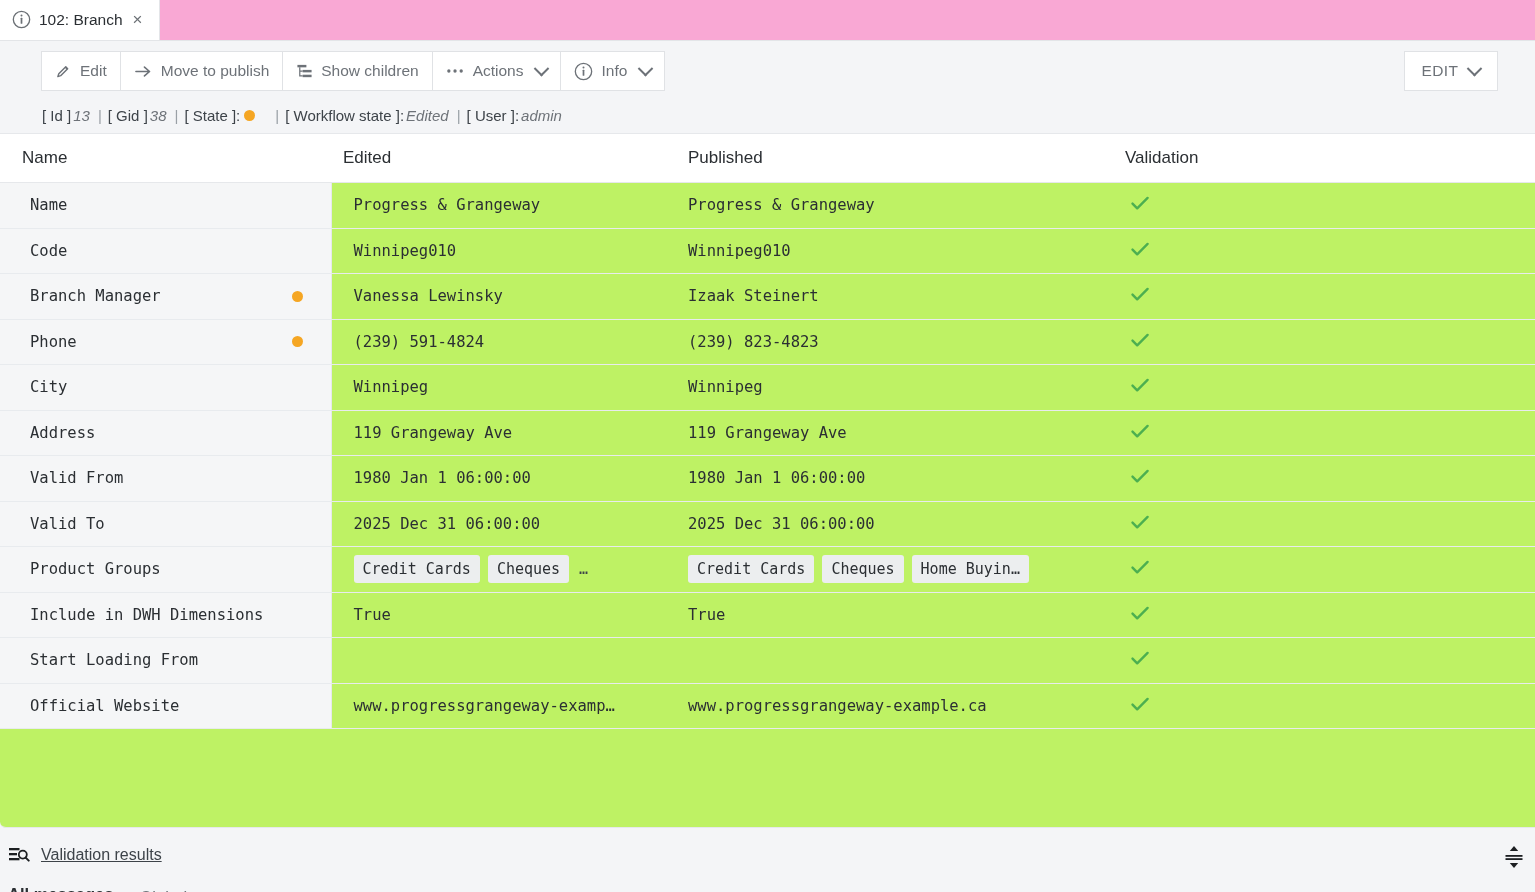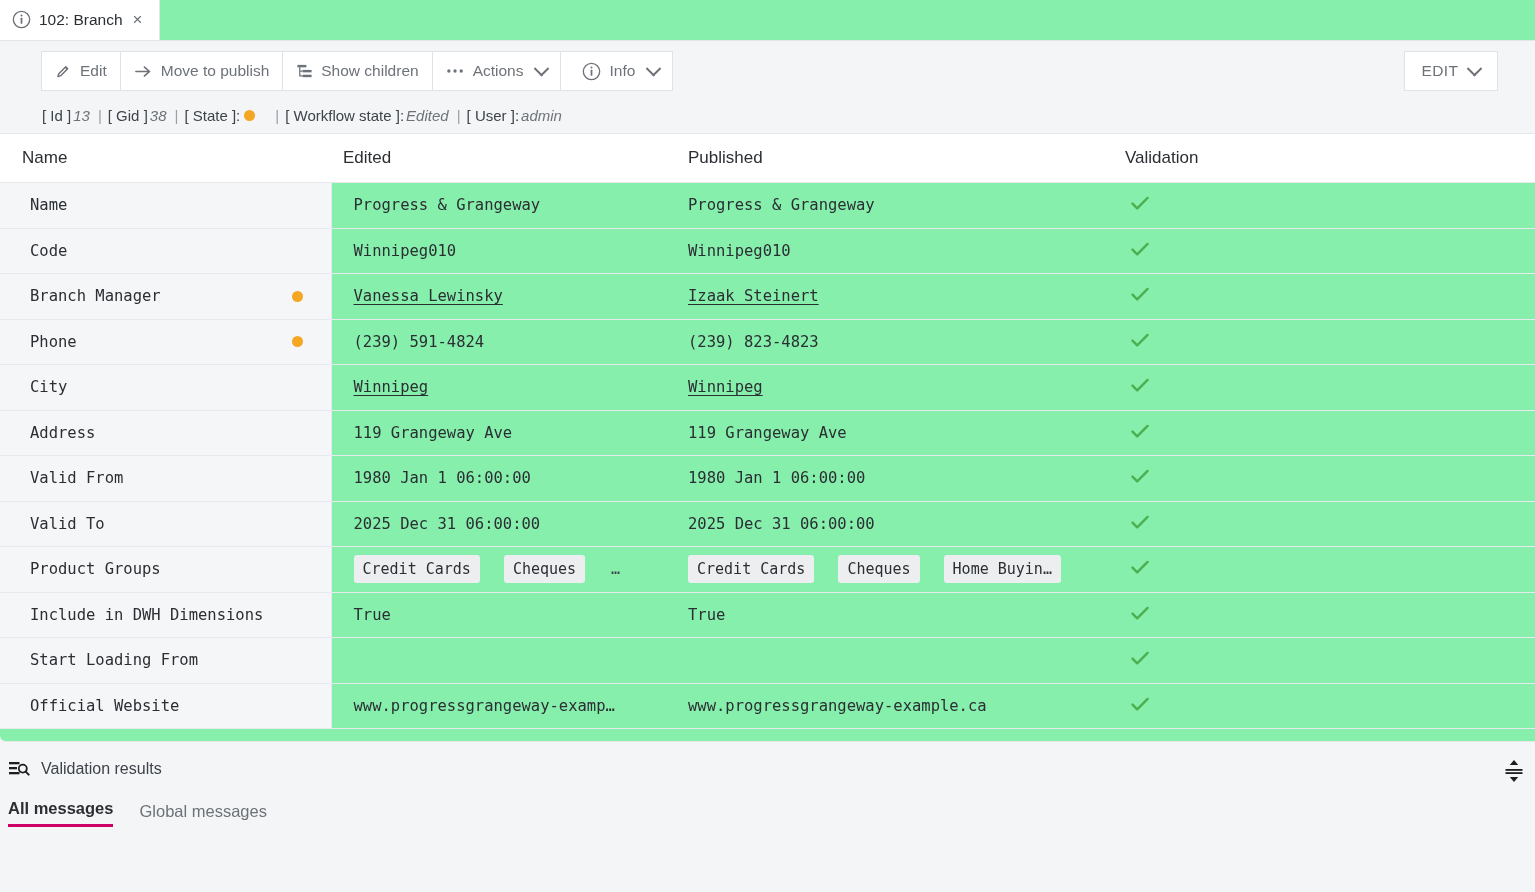--- a/index.html
+++ b/index.html
@@ -7,21 +7,21 @@
     margin: 0; padding: 0;
     width: 1535px; height: 892px;
     background: #f4f5f7;
     font-family: "Liberation Sans", sans-serif;
     overflow: hidden;
   }
 
   
   .tabstrip {
     height: 41px;
-    background: #86efac;
+    background: #f9a8d4;
     display: flex;
     align-items: flex-end;
     border-bottom: 1px solid #e3e5e8;
     position: relative;
   }
   .tab {
     height: 41px;
     background: #ffffff;
     display: flex;
     align-items: center;
@@ -70,21 +70,21 @@
     display: flex;
     align-items: center;
     gap: 8px;
     padding: 0 13px;
     border-right: 1px solid #e0e2e5;
     font-size: 15.5px;
     color: #6d7278;
     cursor: pointer;
     white-space: nowrap;
   }
-  .tb-btn:last-child { border-right: none; margin-left: 8px; }
+  .tb-btn:last-child { border-right: none; }
   .tb-ico {
     display: inline-flex;
     align-items: center;
     justify-content: center;
     color: #6d7278;
   }
   .chev {
     display: inline-block;
     width: 11px; height: 11px;
     border-right: 2.2px solid #6d7278;
@@ -129,26 +129,26 @@
     display: inline-block;
     width: 11px; height: 11px;
     border-radius: 50%;
     background: #f5a623;
     margin: 0 4px;
     vertical-align: middle;
   }
 
   
   .panel {
-    background: #86efac;
+    background: #bef264;
     border: 1px solid #e6e8eb;
     border-left: none;
     border-right: none;
     border-bottom-left-radius: 6px;
-    height: 609px;
+    height: 695px;
     overflow: hidden;
     position: relative;
   }
   table.grid {
     width: 100%;
     border-collapse: collapse;
     table-layout: fixed;
   }
   table.grid col.c-name  { width: 331px; }
   table.grid col.c-edit  { width: 343px; }
@@ -202,25 +202,24 @@
     font-family: "DejaVu Sans Mono", monospace;
     font-size: 15px;
     color: #2b2f33;
     padding-left: 22px;
     white-space: nowrap;
     overflow: hidden;
   }
   .cell-val.pub { padding-left: 14px; }
   .lnk {
     color: #2b2f33;
-    text-decoration: underline;
     text-underline-offset: 3px;
     cursor: pointer;
   }
-  .chips { display: flex; align-items: center; gap: 24px; }
+  .chips { display: flex; align-items: center; gap: 8px; }
   .chip {
     background: #eceeef;
     border-radius: 3px;
     padding: 5px 9px;
     font-family: "DejaVu Sans Mono", monospace;
     font-size: 15px;
     color: #2b2f33;
     white-space: nowrap;
     cursor: pointer;
   }
@@ -241,20 +240,21 @@
     position: relative;
     height: 115px;
   }
   .vr-head {
     display: flex;
     align-items: center;
     gap: 11px;
     padding: 17px 0 0 8px;
     font-size: 16px;
     color: #3d4349;
+    text-decoration: underline;
   }
   .vr-icon { width: 22px; height: 20px; display: inline-block; }
   .resize-handle {
     position: absolute;
     right: 8px;
     top: 16px;
     width: 26px; height: 26px;
     cursor: ns-resize;
   }
   .msg-tabs {

